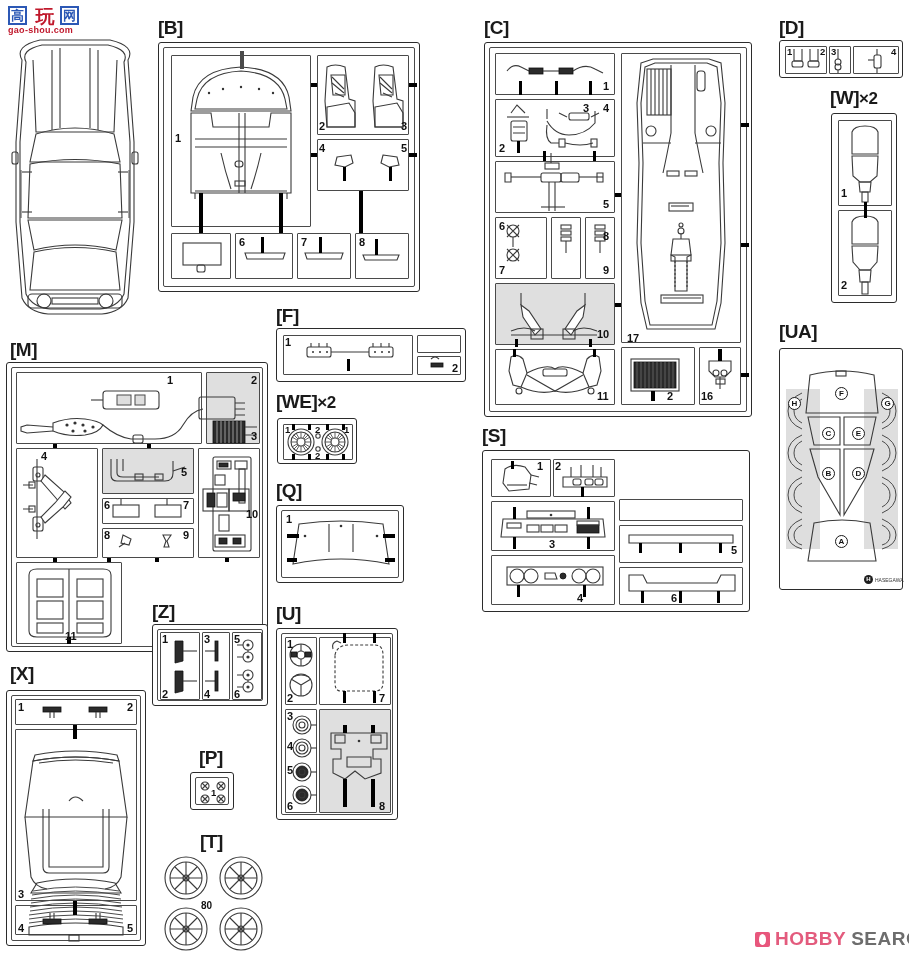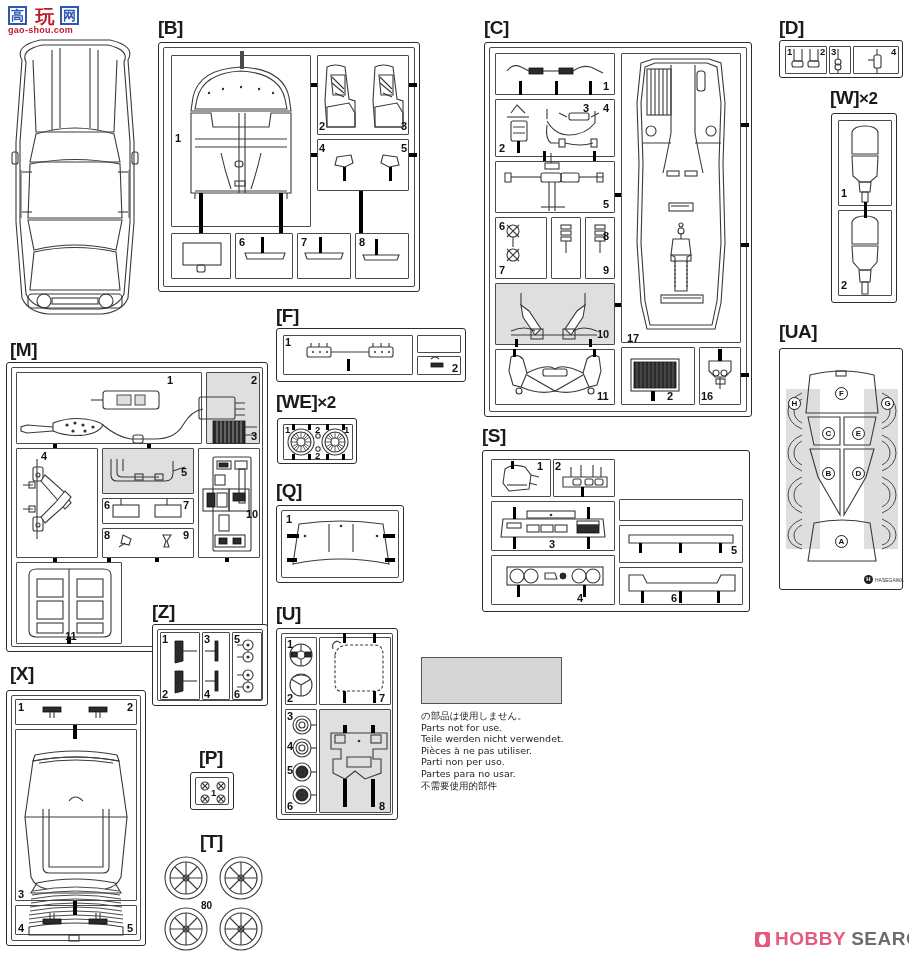--- a/index.html
+++ b/index.html
@@ -970,32 +970,20 @@
         <circle class="ln" cx="86" cy="73" r="21"></circle>
         <circle class="ln" cx="86" cy="73" r="16"></circle>
         <path class="ln" d="M86 57 L86 89 M70 73 L102 73"></path>
         <path class="ln" d="M75 62 L97 84 M97 62 L75 84" stroke-width="0.8"></path>
         <circle class="ln" cx="86" cy="73" r="3"></circle>
       </g>
     </svg>
     <div class="tire-num" style="left:46px; top:44px;">80</div>
   </div>
 
-  <div id="note-block">
-    <div id="note-swatch"></div>
-    <div id="note-lines">
-      <div>の部品は使用しません。</div>
-      <div>Parts not for use.</div>
-      <div>Teile werden nicht verwendet.</div>
-      <div>Pièces à ne pas utiliser.</div>
-      <div>Parti non per uso.</div>
-      <div>Partes para no usar.</div>
-      <div>不需要使用的部件</div>
-    </div>
-  </div>
 
   <div id="hs-logo">
     <div class="mark"></div>
     <div class="hobby">HOBBY</div>
     <div class="search">SEARCH</div>
   </div>
 
 </div>
 
 </body></html>

